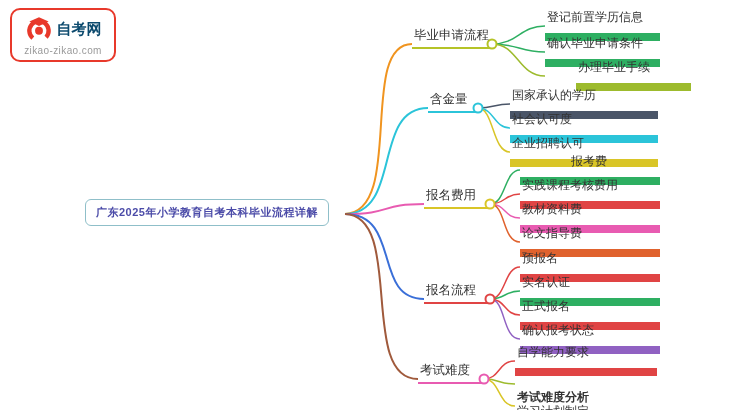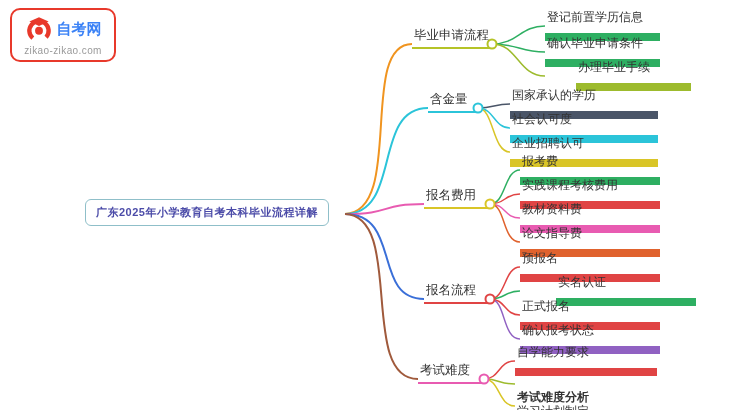--- a/index.html
+++ b/index.html
@@ -65,48 +65,48 @@
     <circle cx="484" cy="379" r="4.5" fill="#fff" stroke-width="2" stroke="#e85bb1"></circle>
   </svg>
 
   <div class="logo" style="border-color: rgb(232, 57, 43);">
     <div class="logo-row">
       <svg width="28" height="28" viewBox="0 0 32 32">
         <circle cx="16" cy="18" r="11" fill="none" stroke-width="5" stroke-dasharray="52 18" transform="rotate(130 16 18)" stroke="#e8392b"></circle>
         <circle cx="16" cy="18" r="4.5" fill="#e8392b"></circle>
         <path d="M5 7.5 L16 2.5 L27 7.5 L16 12.5 Z" fill="#e8392b"></path>
       </svg>
-      <span class="logo-title" style="color: #3b82f6; text-align: right;">自考网</span>
+      <span class="logo-title" style="color: #0c4a6e; text-align: right;">自考网</span>
     </div>
     <div class="logo-domain">zikao-zikao.com</div>
   </div>
 
   <div class="node center-node" style="color: rgb(75, 75, 168); border-color: rgb(143, 191, 201);">广东2025年小学教育自考本科毕业流程详解</div>
 
   <div class="node branch-label" style="left: 412px; top: 25px; width: 78px; border-bottom-color: rgb(181, 195, 39);">毕业申请流程</div>
   <div class="node branch-label" style="left: 428px; top: 89px; width: 48px; border-bottom-color: rgb(43, 196, 217);">含金量</div>
   <div class="node branch-label" style="left: 424px; top: 185px; width: 64px; border-bottom-color: rgb(217, 197, 39);">报名费用</div>
   <div class="node branch-label" style="left: 424px; top: 280px; width: 64px; border-bottom-color: rgb(224, 68, 68);">报名流程</div>
   <div class="node branch-label" style="left: 418px; top: 360px; width: 64px; border-bottom-color: rgb(232, 91, 177);">考试难度</div>
 
   <div class="node leaf" style="left: 545px; top: 7px; width: 115px; border-bottom-color: rgb(46, 175, 98);">登记前置学历信息</div>
   <div class="node leaf" style="left: 545px; top: 33px; width: 115px; border-bottom-color: rgb(46, 175, 98);">确认毕业申请条件</div>
   <div class="node leaf" style="left: 576px; top: 57px; width: 115px; border-bottom-color: rgb(157, 187, 45);">办理毕业手续</div>
 
   <div class="node leaf" style="left: 510px; top: 85px; width: 148px; border-bottom-color: rgb(74, 85, 104);">国家承认的学历</div>
   <div class="node leaf" style="left: 510px; top: 109px; width: 148px; border-bottom-color: rgb(43, 196, 217);">社会认可度</div>
   <div class="node leaf" style="left: 510px; top: 133px; width: 148px; border-bottom-color: rgb(217, 197, 39);">企业招聘认可</div>
 
-  <div class="node leaf" style="left: 520px; top: 151px; width: 140px; border-bottom-color: rgb(46, 175, 98);">报考费</div>
+  <div class="node leaf" style="left: 520px; top: 151px; width: 140px; border-bottom-color: rgb(46, 175, 98); text-align: center;">报考费</div>
   <div class="node leaf" style="left: 520px; top: 175px; width: 140px; border-bottom-color: rgb(224, 68, 68);">实践课程考核费用</div>
   <div class="node leaf" style="left: 520px; top: 199px; width: 140px; border-bottom-color: rgb(232, 91, 177);">教材资料费</div>
   <div class="node leaf" style="left: 520px; top: 223px; width: 140px; border-bottom-color: rgb(224, 98, 45);">论文指导费</div>
 
   <div class="node leaf" style="left: 520px; top: 248px; width: 140px; border-bottom-color: rgb(224, 68, 68);">预报名</div>
-  <div class="node leaf" style="left: 520px; top: 272px; width: 140px; border-bottom-color: rgb(46, 175, 98); margin-left: 36px;">实名认证</div>
+  <div class="node leaf" style="left: 520px; top: 272px; width: 140px; border-bottom-color: rgb(46, 175, 98);">实名认证</div>
   <div class="node leaf" style="left: 520px; top: 296px; width: 140px; border-bottom-color: rgb(224, 68, 68);">正式报名</div>
   <div class="node leaf" style="left: 520px; top: 320px; width: 140px; border-bottom-color: rgb(144, 97, 194);">确认报考状态</div>
 
   <div class="node leaf" style="left: 515px; top: 342px; width: 142px; border-bottom-color: rgb(224, 68, 68);">自学能力要求</div>
   <div class="node leaf" style="left: 515px; top: 365px; width: 142px; border-bottom-color: rgb(157, 187, 45); margin-top: 36px;">学习计划制定</div>
   <div class="node leaf" style="left: 515px; top: 387px; width: 142px; border-bottom-color: rgb(217, 197, 39); font-weight: bold;">考试难度分析</div>
 
 </div>
 
 </body></html>

